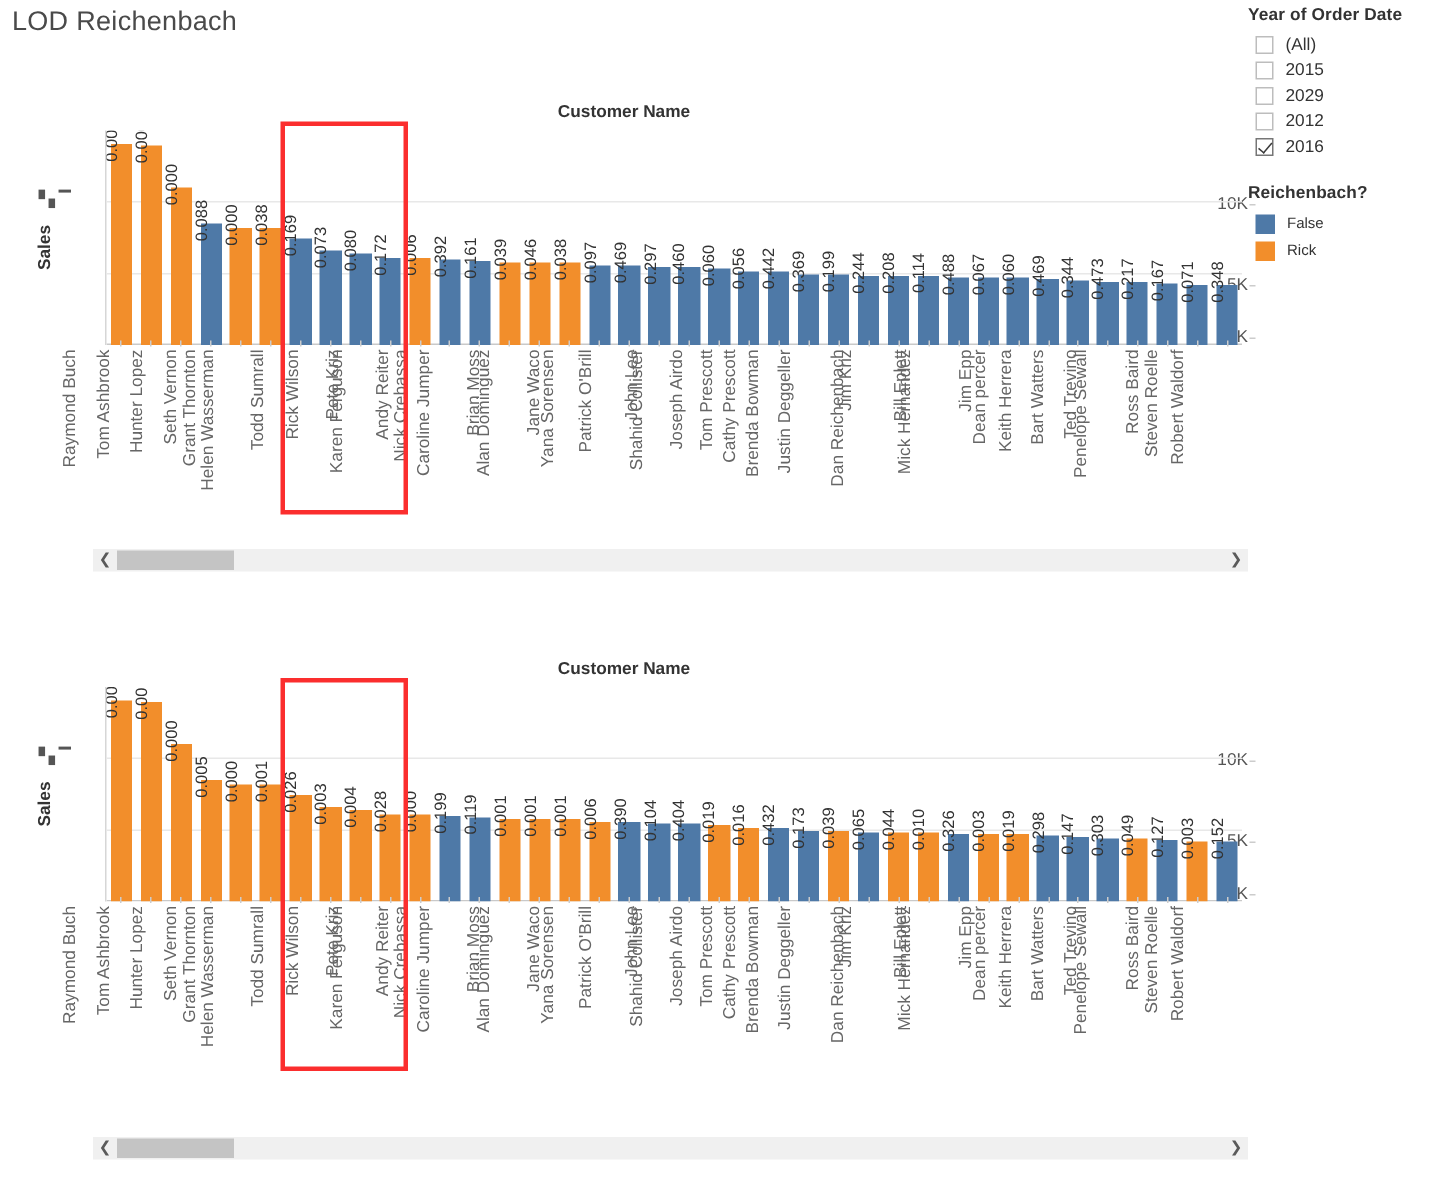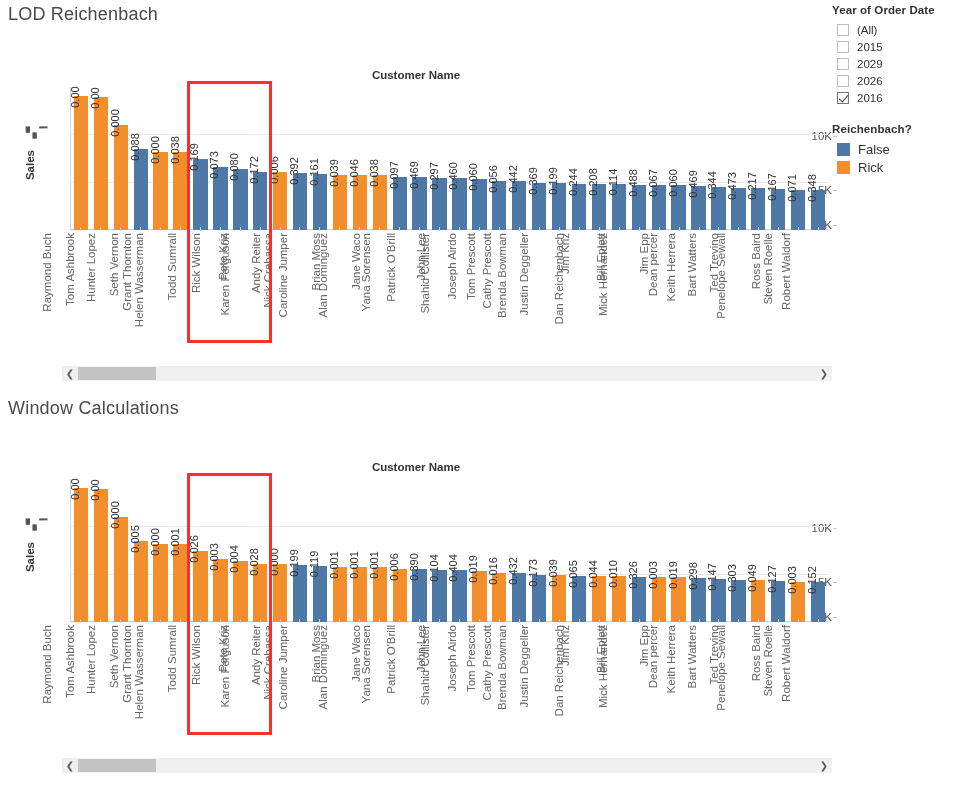--- a/index.html
+++ b/index.html
@@ -57,21 +57,21 @@
     display: flex;
     align-items: center;
     height: 18px;
     margin-left: 5px;
   }
   .swatch {
     width: 13px; height: 13px;
     margin-right: 8px;
     flex: none;
   }
-  .legend-label { font-size: 13px; color: #333333; text-align: center; }
+  .legend-label { font-size: 10px; color: #333333; text-align: center; }
 
   
   .chart-block { position: absolute; left: 0; width: 832px; }
   .chart-title {
     font-size: 18px;
     color: #4a4a4a;
     font-weight: normal;
     margin: 0;
     padding-left: 8px;
     letter-spacing: .2px;
@@ -242,21 +242,21 @@
         <div class="check-row">
           <span class="checkbox"></span>
           <span class="check-label">2015</span>
         </div>
         <div class="check-row">
           <span class="checkbox"></span>
           <span class="check-label">2029</span>
         </div>
         <div class="check-row">
           <span class="checkbox"></span>
-          <span class="check-label">2026</span>
+          <span class="check-label">2012</span>
         </div>
         <div class="check-row">
           <span class="checkbox checked"></span>
           <span class="check-label">2016</span>
         </div>
       </div>
 
     <div class="legend-block">
       <div class="panel-title">Reichenbach?</div>
       <div id="legend-items">
@@ -645,21 +645,20 @@
     <div class="scrollbar" style="left:62px; top:362px; width:770px;">
       <div class="sb-arrow">❮</div>
       <div class="sb-track">
         <div class="sb-thumb" style="width:78px;"></div>
       </div>
       <div class="sb-arrow">❯</div>
     </div>
   </div>
 
   <div class="chart-block" id="chart-1" style="top:398px;">
-    <h2 class="chart-title">Window Calculations</h2>
 
     <div class="plot-wrap" style="height:340px;">
       <div class="col-header" style="top:42px;">Customer Name</div>
 
       <div class="axis-icon" style="left:26px; top:100px;">▘▖▔</div>
       <div class="axis-title" style="left:24px; top:123px;">Sales</div>
 
       <div class="ytick" style="top:103px; width:64px;">10K</div>
       <div class="ytick" style="top:157px; width:64px;">5K</div>
       <div class="ytick" style="top:192px; width:64px;">0K</div>

